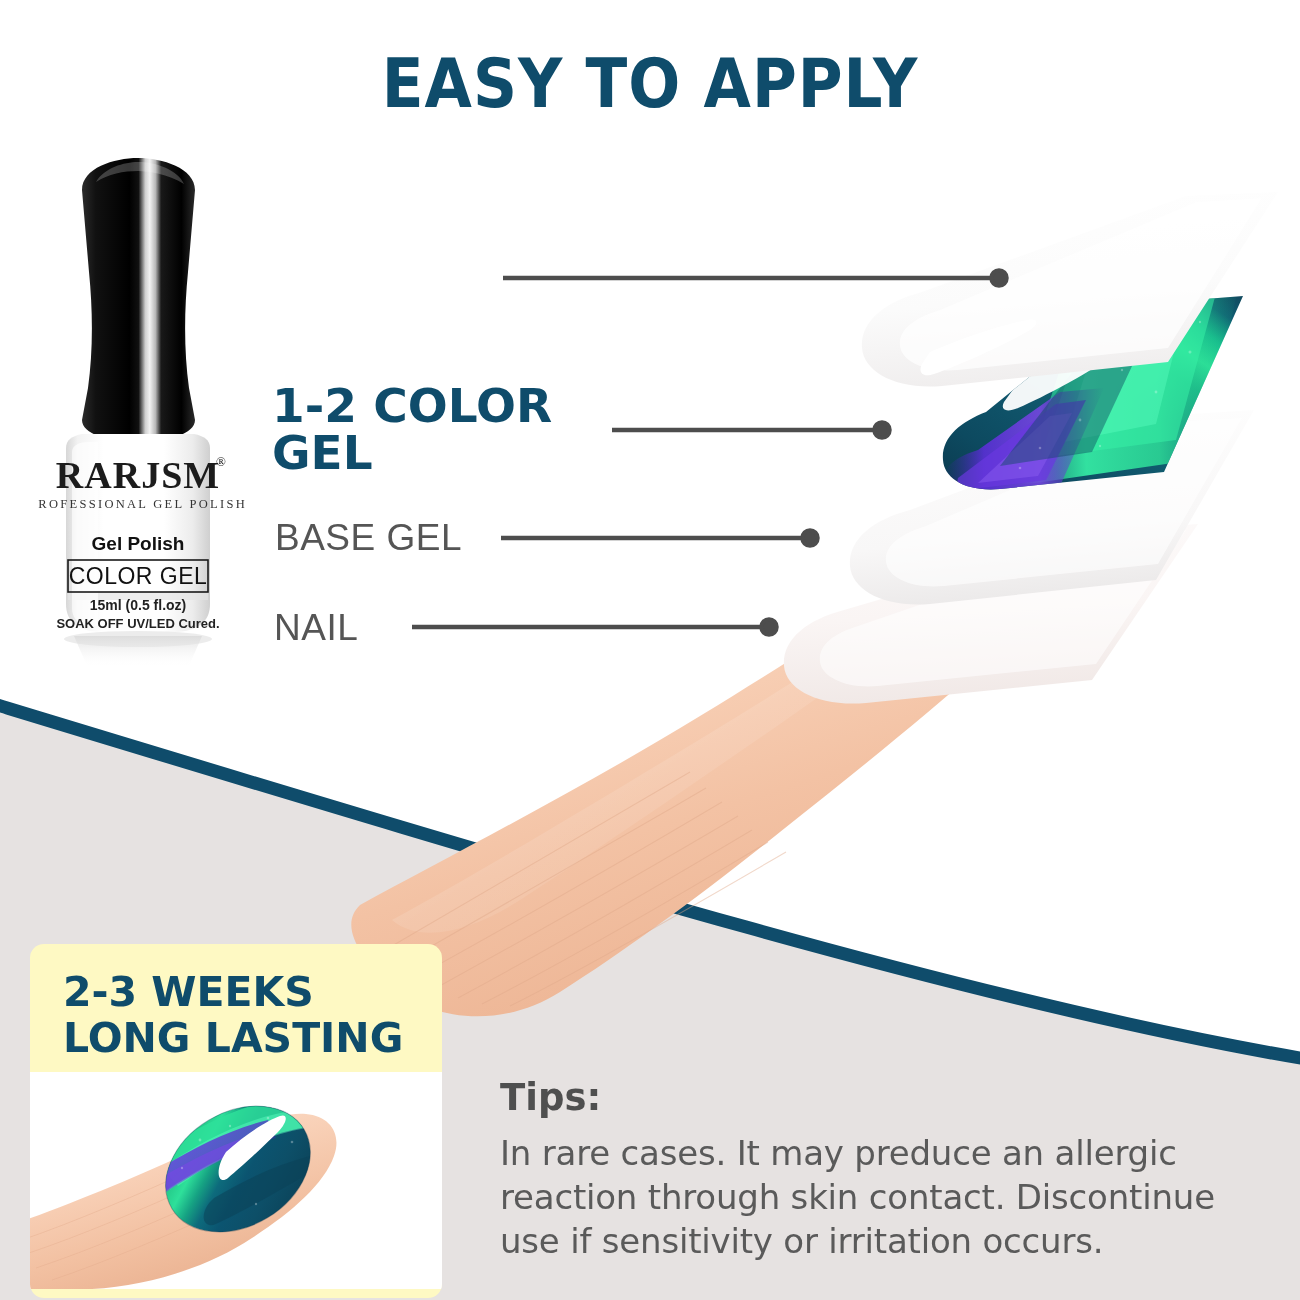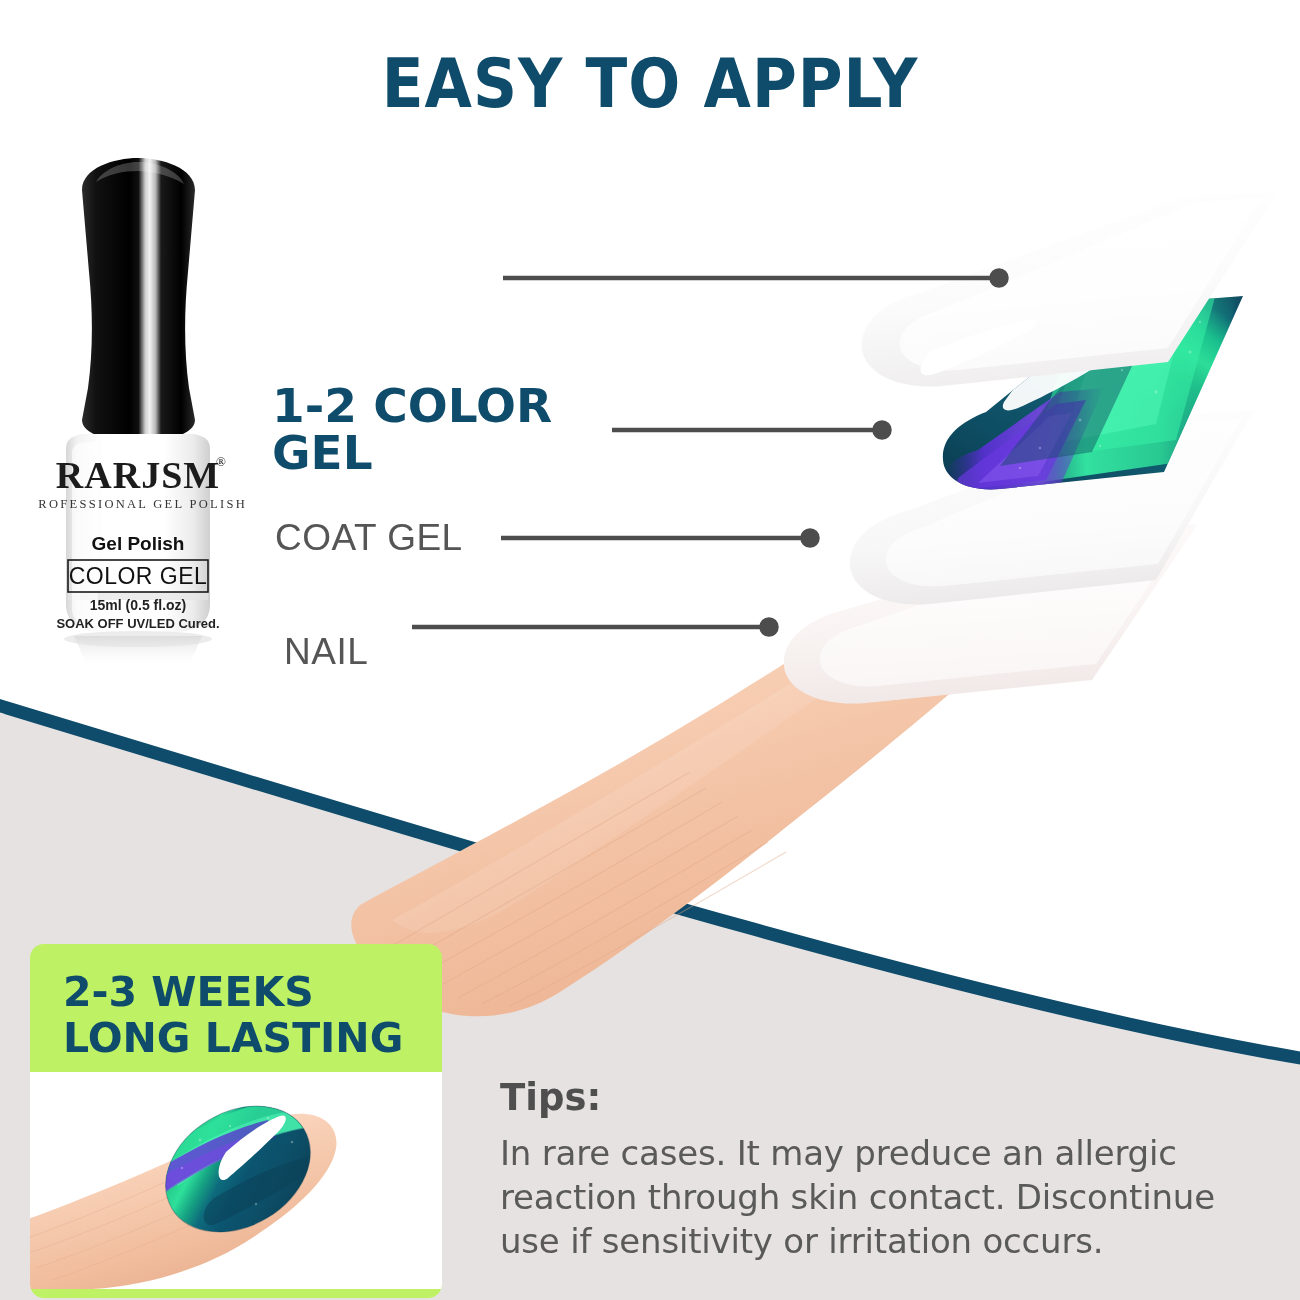--- a/index.html
+++ b/index.html
@@ -48,32 +48,32 @@
     color:#0f4c6b;
     font-weight:bold;
     font-size:47px;
     font-family:"DejaVu Sans", sans-serif;
     letter-spacing:0px;
     line-height:1.0;
   }
   #label-top-coat{left:273px;top:256px;}
   #label-color-gel{left:272px;top:360px;margin-top:22px;}
   #label-base-gel{left:275px;top:518px;}
-  #label-nail{left:284px;top:608px;margin-top:24px;}
+  #label-nail{left:274px;top:608px;}
 
   
   .leaders{position:absolute;left:0;top:0;width:1300px;height:1300px;pointer-events:none;}
 
   
   .nailart{position:absolute;left:0;top:0;width:1300px;height:1300px;}
 
   
   .promo-card{
     position:absolute;left:30px;top:944px;width:412px;height:354px;
-    background:#bef264;
+    background:#fef9c3;
     border-radius:14px;
     overflow:hidden;
   }
   .promo-title{
     position:absolute;left:33px;top:26px;
     color:#0f4c6b;
     font-weight:bold;
     font-size:41px;
     line-height:1.11;
     font-family:"DejaVu Sans", sans-serif;
@@ -346,21 +346,21 @@
       <circle cx="769" cy="627" r="7.5"></circle>
     </g>
   </svg>
 
 
   <div class="callout-label accent" id="label-color-gel">
     <div>1-2 COLOR</div>
     <div>GEL</div>
   </div>
 
-  <div class="callout-label" id="label-base-gel">COAT GEL</div>
+  <div class="callout-label" id="label-base-gel">BASE GEL</div>
 
   <div class="callout-label" id="label-nail">NAIL</div>
 
   <div class="promo-card">
     <div class="promo-title">2-3 WEEKS
 LONG LASTING</div>
 
     <svg class="promo-nail" viewBox="0 0 412 217">
       <defs>
         <linearGradient id="pFingerG" x1="0.1" y1="0" x2="0.6" y2="1">

